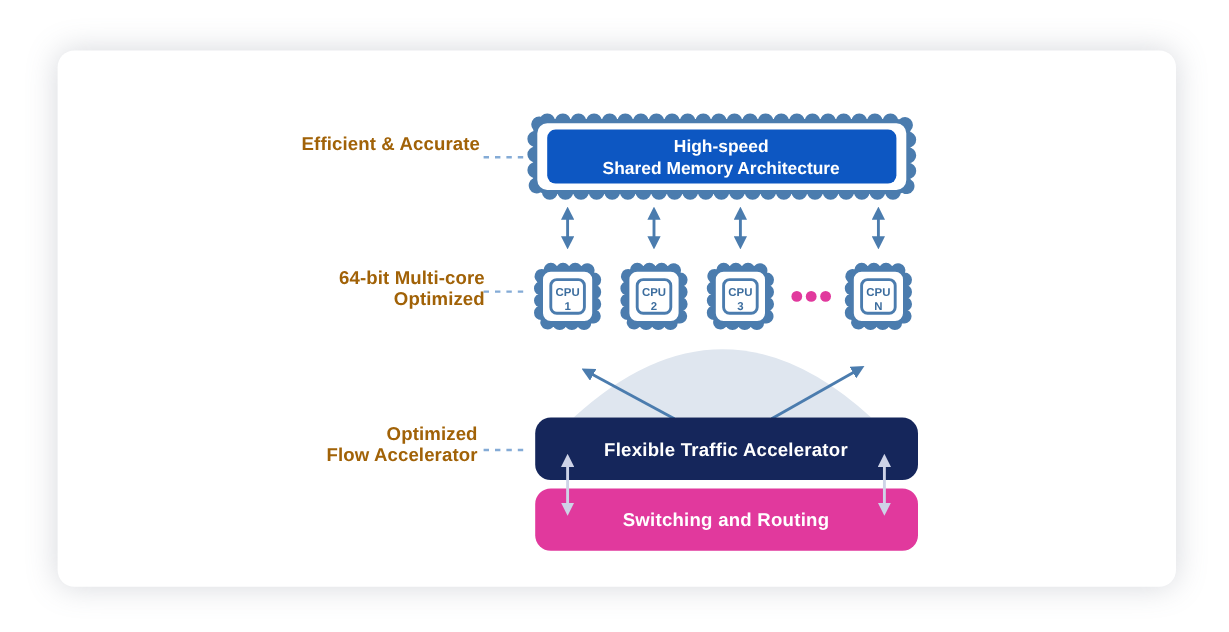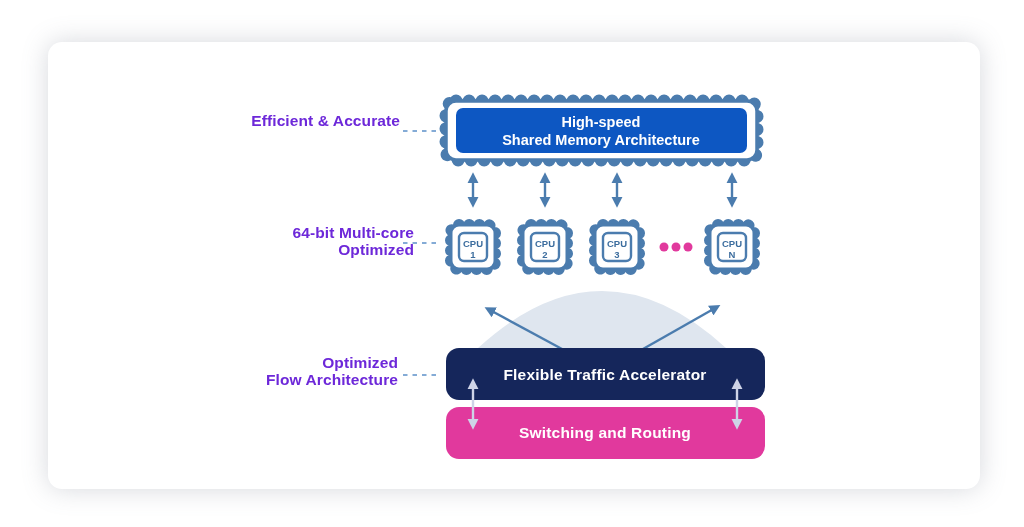--- a/index.html
+++ b/index.html
@@ -9,25 +9,25 @@
     font-family:"Liberation Sans", sans-serif;
   }
   .card{
     position:absolute;left:48px;top:42px;width:932px;height:447px;
     background:#ffffff;border-radius:14px;
     box-shadow:0 0 26px rgba(120,126,142,0.30);
   }
   .diagram-svg{position:absolute;left:0;top:0;width:1024px;height:527px;}
   .side-label{
     position:absolute;width:252px;text-align:right;
-    color:#6d28d9;font-weight:bold;font-size:15.5px;line-height:17px;
+    color:#a16207;font-weight:bold;font-size:15.5px;line-height:17px;
     letter-spacing:0.1px;
   }
   .lbl-memory{left:148px;top:112px;}
-  .lbl-multicore{left:162px;top:224px;}
+  .lbl-multicore{left:152px;top:224px;}
   .lbl-flow{left:146px;top:354px;}
   svg text{font-family:"Liberation Sans", sans-serif;}
   .chip-title{fill:#ffffff;font-weight:bold;font-size:14.5px;}
   .box-title{fill:#ffffff;font-weight:bold;font-size:15.5px;letter-spacing:0.2px;}
   .cpu-text{fill:#3c6d9e;font-weight:bold;font-size:9.5px;}
 </style>
 </head>
 <body>
 
 <div class="card"></div>
@@ -117,14 +117,14 @@
 
 <div class="side-label lbl-memory">
   <div>Efficient &amp; Accurate</div>
 </div>
 <div class="side-label lbl-multicore">
   <div>64-bit Multi-core</div>
   <div>Optimized</div>
 </div>
 <div class="side-label lbl-flow">
   <div>Optimized</div>
-  <div>Flow Architecture</div>
+  <div>Flow Accelerator</div>
 </div>
 
 </body></html>

